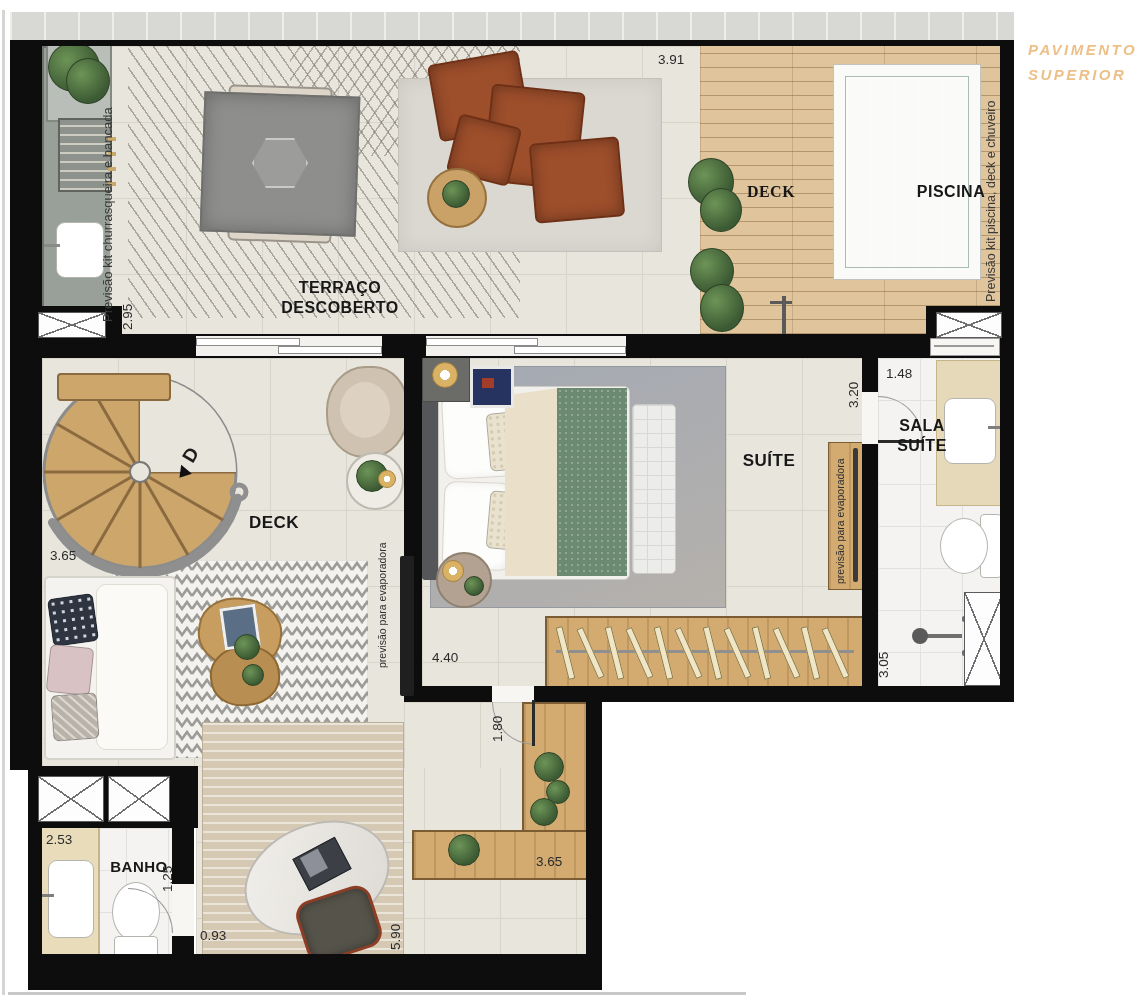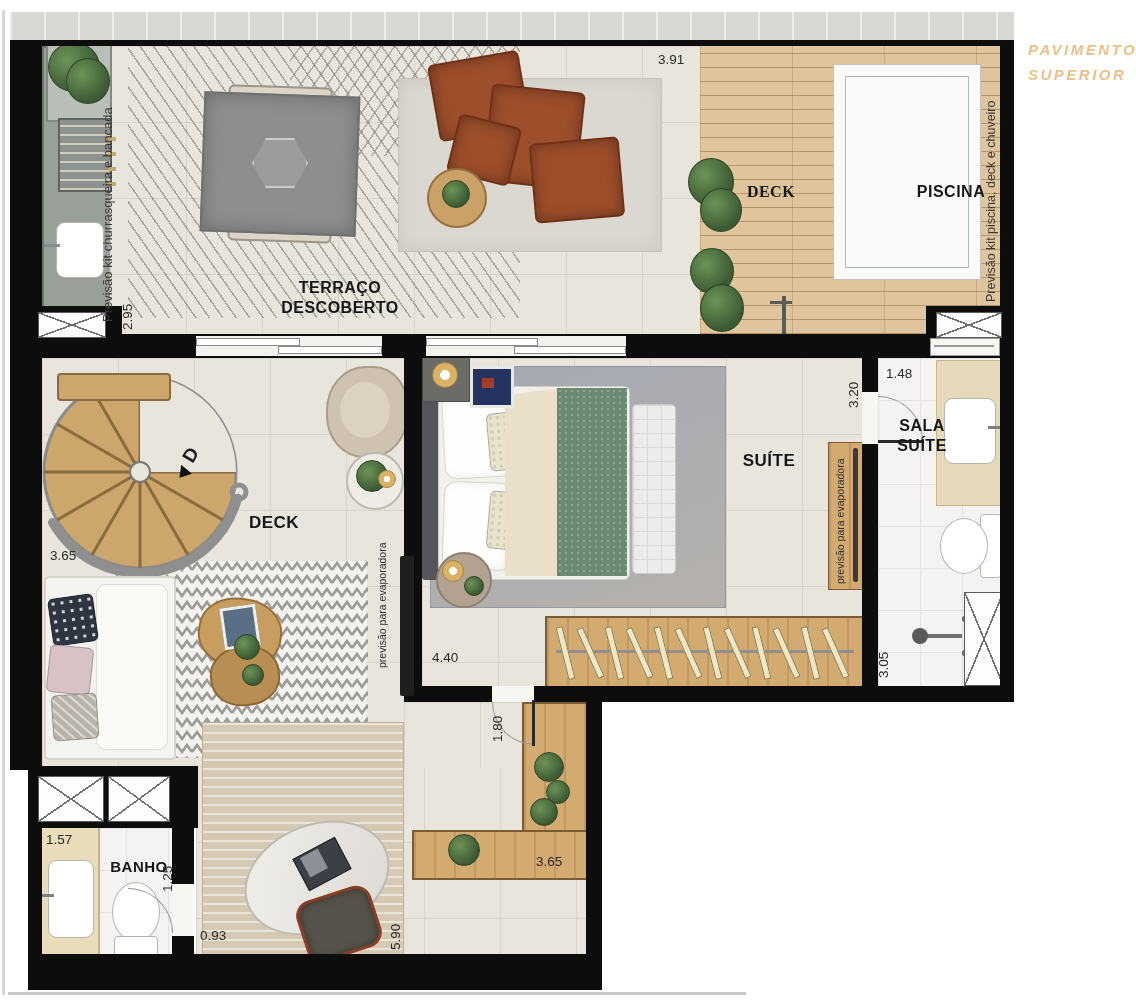--- a/index.html
+++ b/index.html
@@ -292,21 +292,21 @@
   <div class="room-label" style="left:100px;top:858px;width:78px;font-size:15px;">BANHO</div>
 
   <div class="dim" style="left:658px;top:52px;">3.91</div>
   <div class="dim vtext" style="left:120px;top:330px;">2.95</div>
   <div class="dim" style="left:50px;top:548px;">3.65</div>
   <div class="dim vtext" style="left:846px;top:408px;">3.20</div>
   <div class="dim" style="left:886px;top:366px;">1.48</div>
   <div class="dim" style="left:432px;top:650px;">4.40</div>
   <div class="dim vtext" style="left:490px;top:742px;">1.80</div>
   <div class="dim vtext" style="left:876px;top:678px;">3.05</div>
-  <div class="dim" style="left:46px;top:832px;">1.57</div>
+  <div class="dim" style="left:46px;top:832px;">2.53</div>
   <div class="dim vtext" style="left:160px;top:892px;">1.25</div>
   <div class="dim" style="left:200px;top:928px;">0.93</div>
   <div class="dim vtext" style="left:388px;top:950px;">5.90</div>
   <div class="dim" style="left:536px;top:854px;">3.65</div>
 
   <div class="vtext note" style="left:100px;top:322px;">Previsão kit churrasqueira e bancada</div>
   <div class="vtext note" style="left:984px;top:302px;font-size:12.5px;">Previsão kit piscina, deck e chuveiro</div>
   <div class="vtext evap" style="left:376px;top:668px;">previsão para evaporadora</div>
   <div class="vtext evap" style="left:834px;top:584px;">previsão para evaporadora</div>
 

